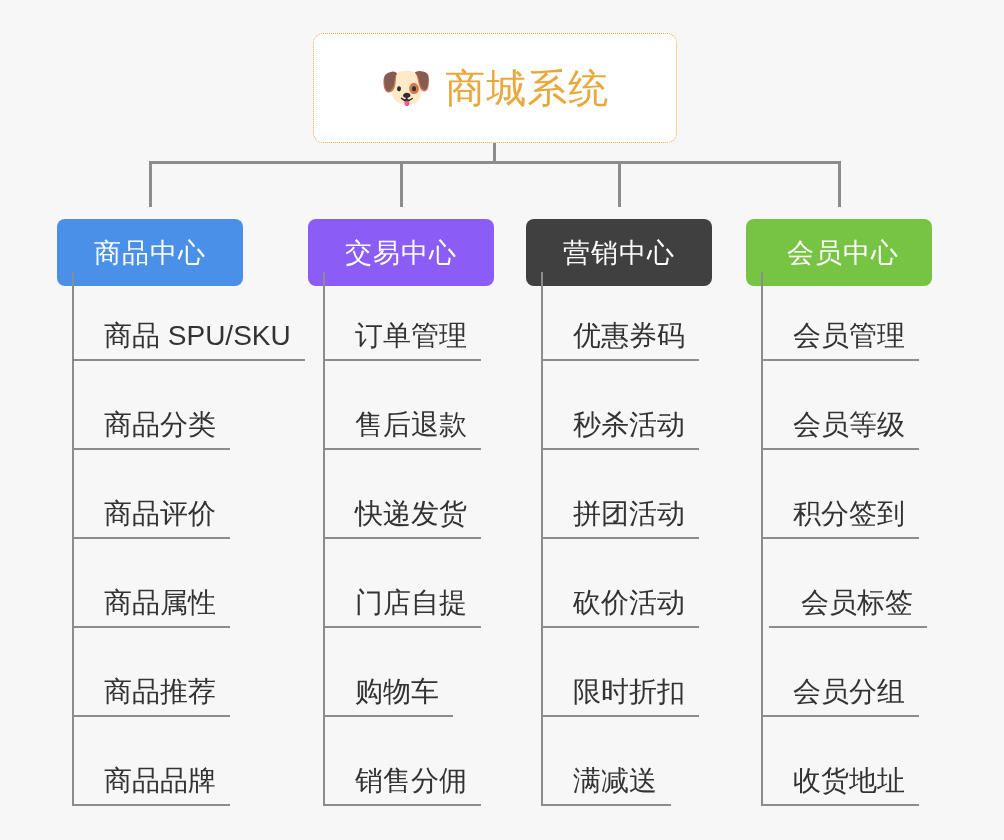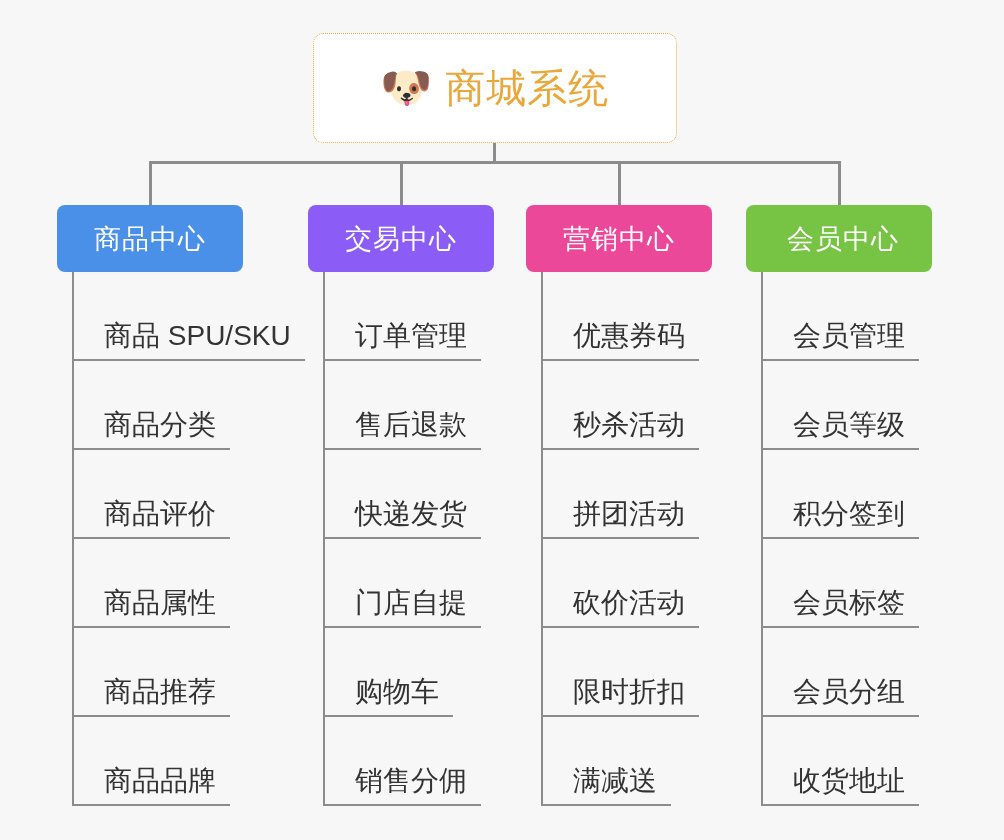--- a/index.html
+++ b/index.html
@@ -68,21 +68,21 @@
   }
   .conn-drop {
     top: 161px;
     width: 3px;
     height: 46px;
   }
 
   
   .cat-box {
     position: absolute;
-    top: 205px;
+    top: 219px;
     width: 186px;
     height: 67px;
     border-radius: 8px;
     display: flex;
     align-items: center;
     justify-content: center;
     box-sizing: border-box;
   }
   .cat-label {
     font-size: 27px;
@@ -139,21 +139,21 @@
   <div class="conn conn-drop" id="drop-1" style="left: 400px; background: rgb(140, 140, 140);"></div>
   <div class="conn conn-drop" id="drop-2" style="left: 618px; background: rgb(140, 140, 140);"></div>
   <div class="conn conn-drop" id="drop-3" style="left: 838px; background: rgb(140, 140, 140);"></div>
 
   <div class="cat-box" id="cat-0" style="left: 57px; background: rgb(74, 144, 232);">
     <span class="cat-label">商品中心</span>
   </div>
   <div class="cat-box" id="cat-1" style="left: 308px; background: #8b5cf6;">
     <span class="cat-label">交易中心</span>
   </div>
-  <div class="cat-box" id="cat-2" style="left: 526px; background: #ec4899;">
+  <div class="cat-box" id="cat-2" style="left: 526px; background: #404040;">
     <span class="cat-label">营销中心</span>
   </div>
   <div class="cat-box" id="cat-3" style="left: 746px; background: rgb(119, 195, 68); padding-left: 8px;">
     <span class="cat-label">会员中心</span>
   </div>
 
   <div class="col" id="col-0" style="left: 72px;">
     <div class="col-spine" style="background: rgb(140, 140, 140); height: 534px;"></div>
     <div class="leaf">
         <span class="leaf-inner" style="border-bottom-color: rgb(140, 140, 140);"><span class="leaf-label">商品 SPU/SKU</span></span>
@@ -224,21 +224,21 @@
     <div class="leaf">
         <span class="leaf-inner" style="border-bottom-color: rgb(140, 140, 140);"><span class="leaf-label">会员管理</span></span>
       </div>
     <div class="leaf">
         <span class="leaf-inner" style="border-bottom-color: rgb(140, 140, 140);"><span class="leaf-label">会员等级</span></span>
       </div>
     <div class="leaf">
         <span class="leaf-inner" style="border-bottom-color: rgb(140, 140, 140);"><span class="leaf-label">积分签到</span></span>
       </div>
     <div class="leaf">
-        <span class="leaf-inner" style="border-bottom-color: rgb(140, 140, 140);"><span class="leaf-label">会员标签</span></span>
+        <span class="leaf-inner" style="border-bottom-color: rgb(140, 140, 140); margin-left: 8px;"><span class="leaf-label">会员标签</span></span>
       </div>
     <div class="leaf">
         <span class="leaf-inner" style="border-bottom-color: rgb(140, 140, 140);"><span class="leaf-label">会员分组</span></span>
       </div>
     <div class="leaf">
         <span class="leaf-inner" style="border-bottom-color: rgb(140, 140, 140);"><span class="leaf-label">收货地址</span></span>
       </div>
   </div>
 
 </div>

